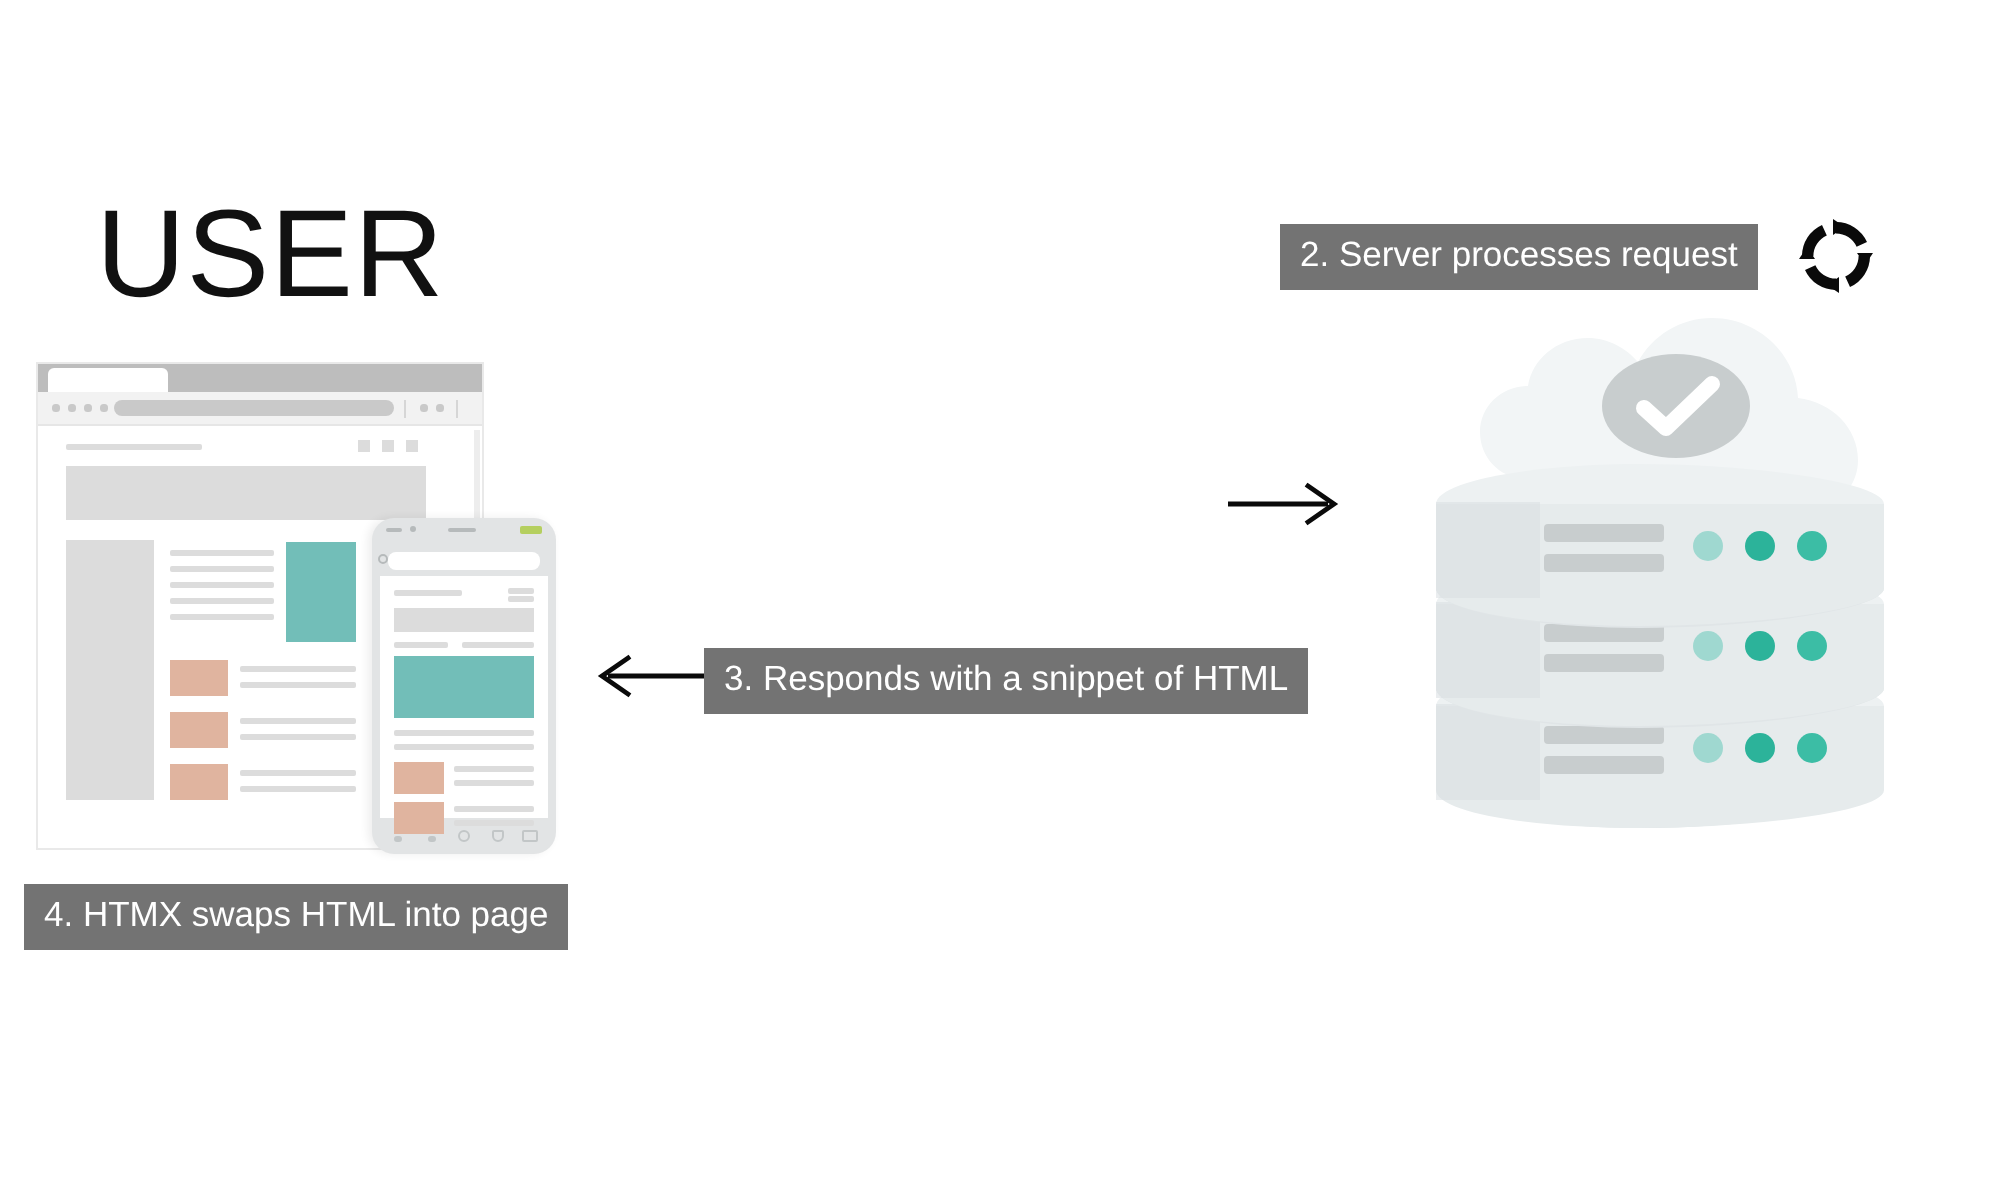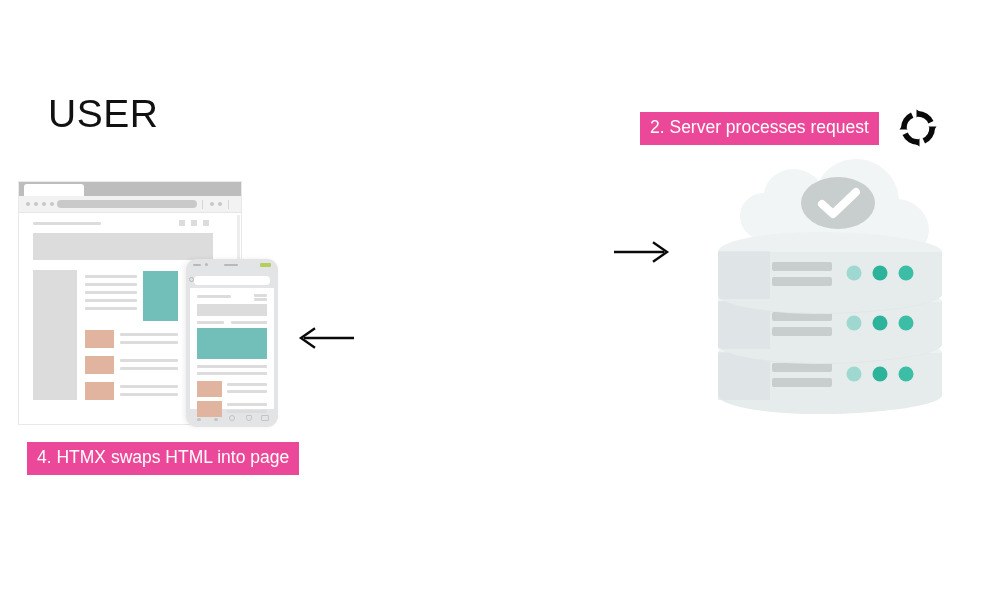--- a/index.html
+++ b/index.html
@@ -23,44 +23,44 @@
     position: absolute;
     color: #111111;
     font-family: "Liberation Sans", sans-serif;
     font-weight: 400;
     letter-spacing: 0.5px;
     white-space: nowrap;
   }
   #user-heading {
     left: 48px;
     top: 92px;
-    font-size: 39px;
+    font-size: 62px;
   }
   #server-heading {
     left: 784px;
     top: 432px;
     font-size: 54px;
   }
 
   
   .callout {
     position: absolute;
-    background: #ec4899;
+    background: #737373;
     color: #ffffff;
     font-size: 17.5px;
     font-family: "Liberation Sans", sans-serif;
     line-height: 1;
     padding: 7px 10px 8px 10px;
     white-space: nowrap;
     box-sizing: border-box;
   }
   #callout-1 { left: 334px; top: 238px; }
   #callout-2 { left: 640px; top: 112px; }
   #callout-3 { left: 352px; top: 324px; }
-  #callout-4 { left: 27px; top: 442px; }
+  #callout-4 { left: 12px; top: 442px; }
 
   
   .arrow-svg { position: absolute; }
   #arrow-right { left: 612px; top: 238px; }
   #arrow-left  { left: 294px; top: 324px; }
 
   
   #process-icon { position: absolute; left: 898px; top: 108px; }
 
   
@@ -462,16 +462,17 @@
       <path d="M21.5 38.5 L15.5 34.5 L21.5 30.5 Z"></path>
 
       <path d="M3 20 A17 17 0 0 1 13 4.5 L15.4 9.7 A11.3 11.3 0 0 0 8.7 20 Z"></path>
       <path d="M1.5 21.5 L5.5 15.5 L9.5 21.5 Z"></path>
     </g>
   </svg>
 
 
   <div class="callout" id="callout-2">2. Server processes request</div>
 
+  <div class="callout" id="callout-3">3. Responds with a snippet of HTML</div>
 
   <div class="callout" id="callout-4">4. HTMX swaps HTML into page</div>
 
 </div>
 
 </body></html>

